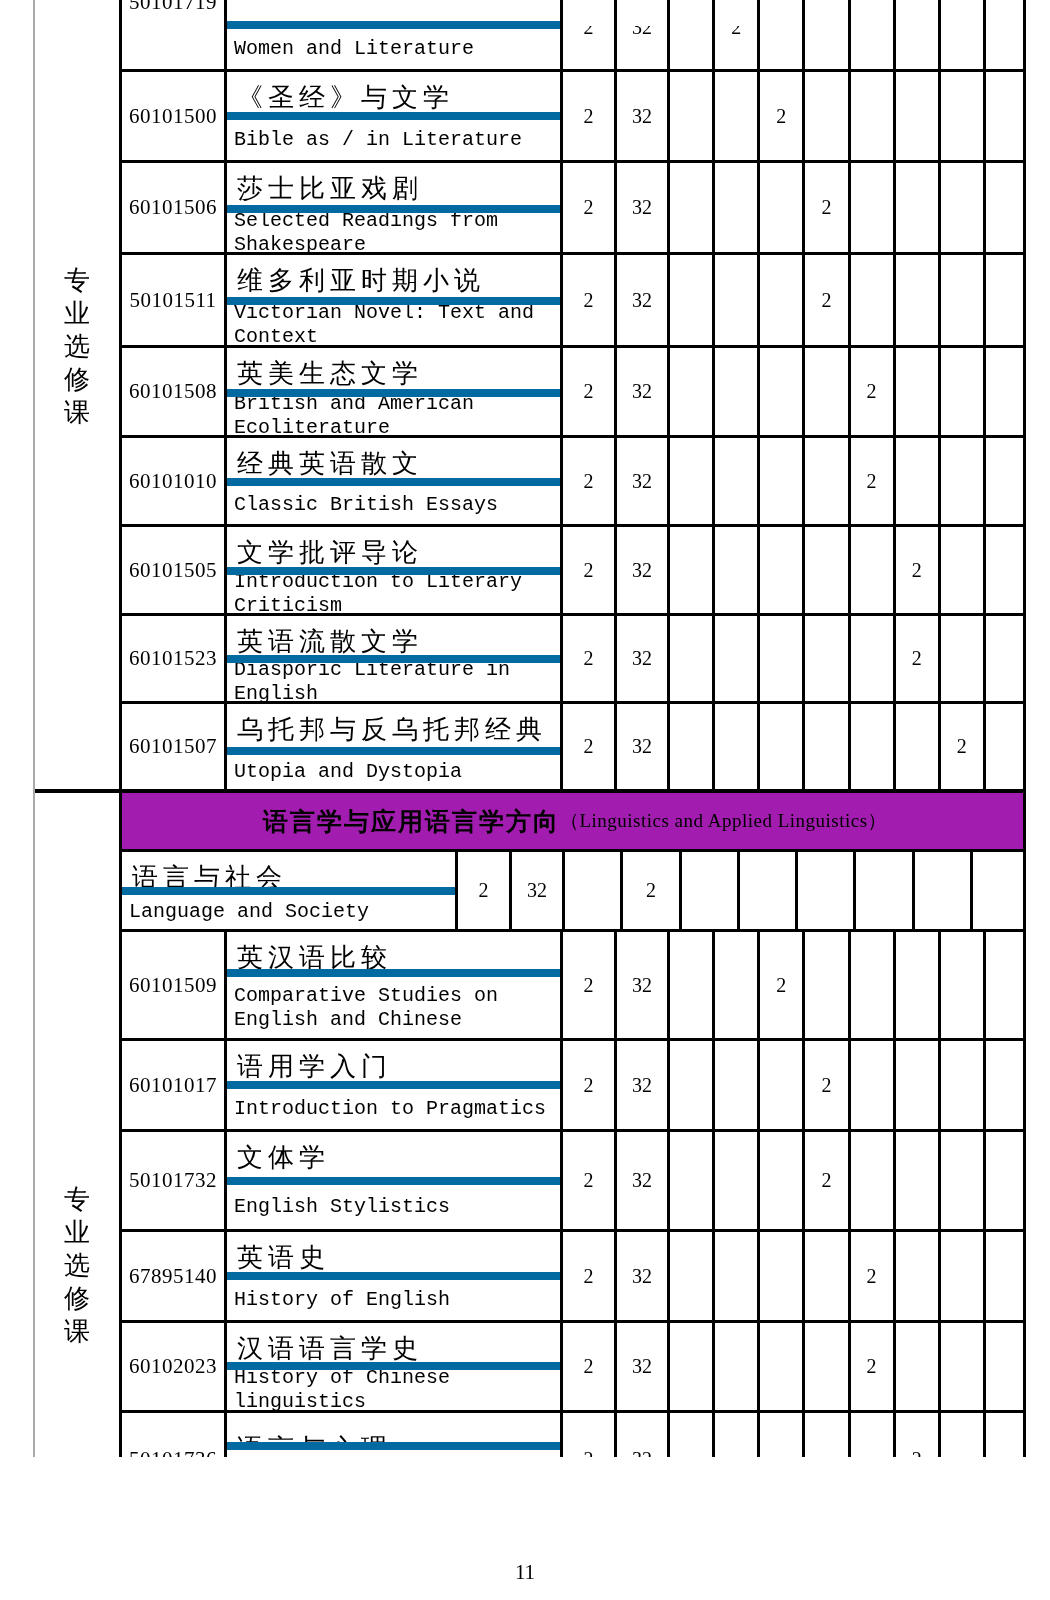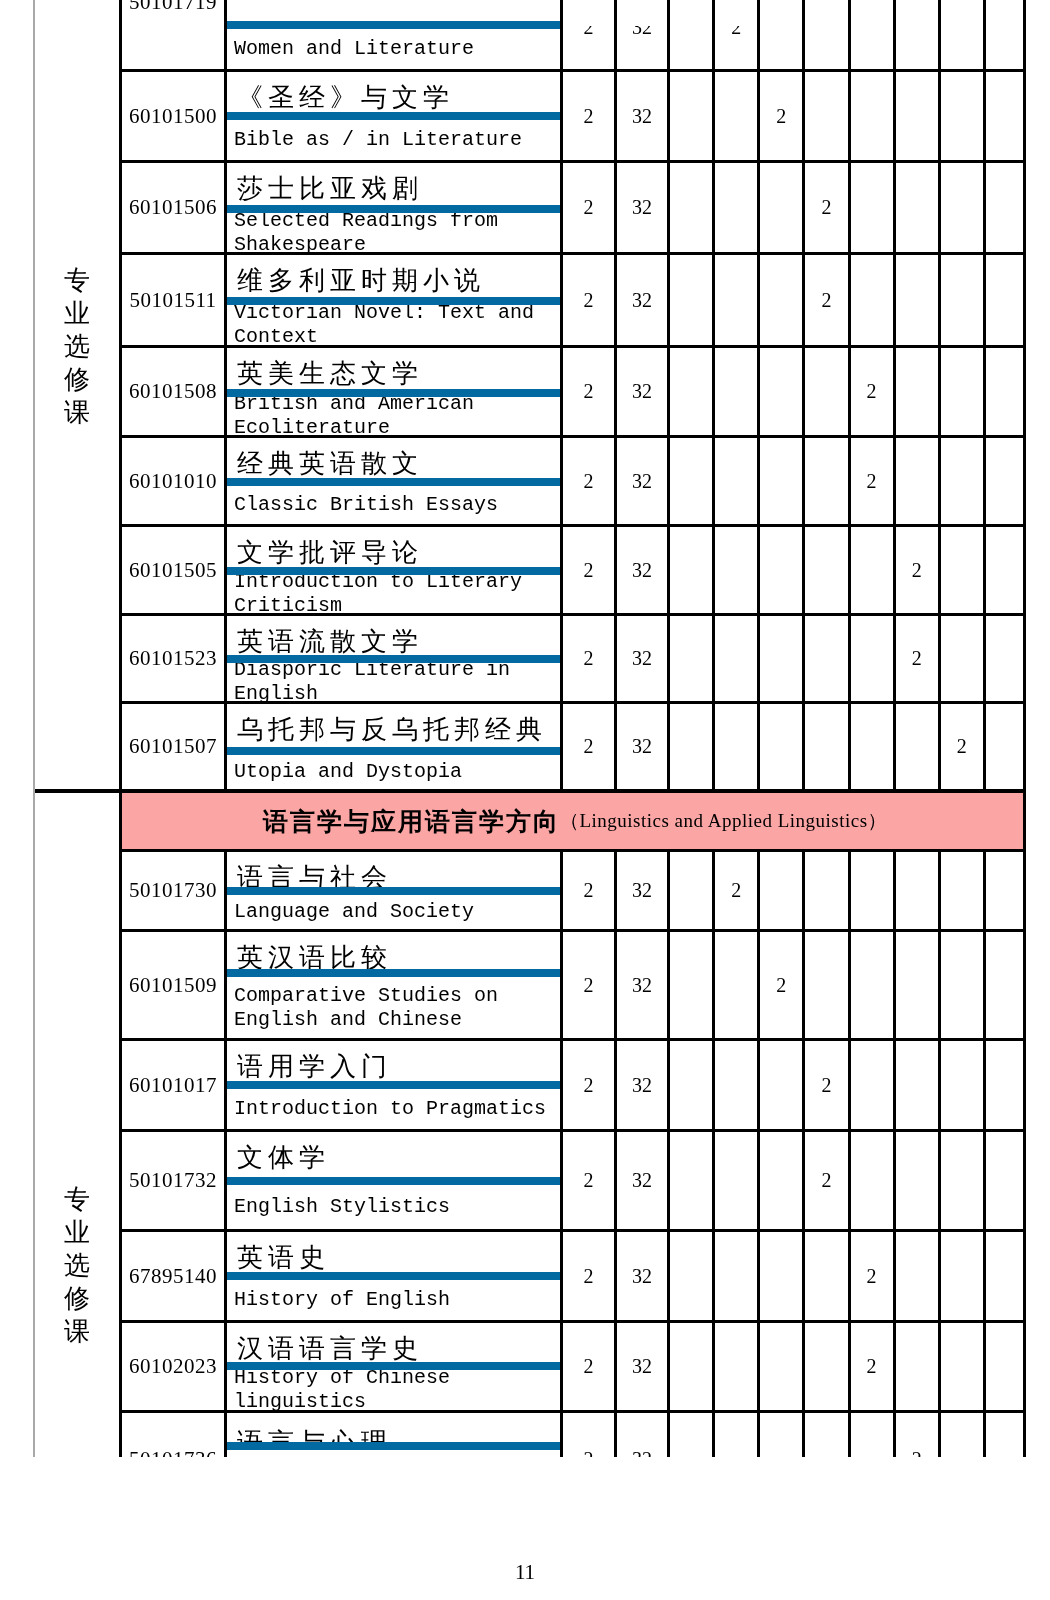--- a/index.html
+++ b/index.html
@@ -51,21 +51,21 @@
     overflow:hidden; white-space:nowrap;
   }
   .en {
     flex:1; display:flex; align-items:center;
     font-size:20px; line-height:24px; padding-left:7px; overflow:hidden;font-family:Liberation Mono, monospace;
   }
   
   .band {
     position:absolute; left:87px; width:906px; display:flex;
     align-items:center; justify-content:center;
-    border-bottom:3px solid #000; background:#fca5a5;
+    border-bottom:3px solid #000; background:#a21caf;
   }
   .band .zh-part { font-weight:bold; font-size:25px; letter-spacing:2px; }
   .band .en-part { font-size:19px; letter-spacing:0.5px; }
   
   .continued .cell .num {
     display:block; position:absolute; left:0; right:0;
     top:26px; height:14px; overflow:hidden;
   }
   .continued .cell .num > span {
     display:block; text-align:center; line-height:22px; margin-top:-10px;
@@ -666,25 +666,20 @@
           </div>
         </div>
     </div>
 
     <div class="band" style="top:793px;height:59px">
       <span class="zh-part">语言学与应用语言学方向</span>
         <span class="en-part">（Linguistics and Applied Linguistics）</span>
     </div>
 
     <div class="row" style="top:852px;height:80px">
-      <div class="cell code">
-          <span class="num">
-            <span>50101730</span>
-          </span>
-        </div>
       <div class="cell name">
         <div class="zh" style="height:43px">语言与社会</div>
         <div class="en">Language and Society</div>
       </div>
       <div class="cell credit">
           <span class="num">
             <span>2</span>
           </span>
         </div>
       <div class="cell hours">
@@ -1056,21 +1051,21 @@
         </div>
     </div>
 
     <div class="row" style="top:1413px;height:96px">
       <div class="cell code">
           <span class="num">
             <span>50101736</span>
           </span>
         </div>
       <div class="cell name">
-        <div class="zh" style="height:37px;padding-top:12px">语言与心理</div>
+        <div class="zh" style="height:37px;padding-top:18px">语言与心理</div>
         <div class="en"></div>
       </div>
       <div class="cell credit">
           <span class="num">
             <span>2</span>
           </span>
         </div>
       <div class="cell hours">
           <span class="num">
             <span>32</span>

